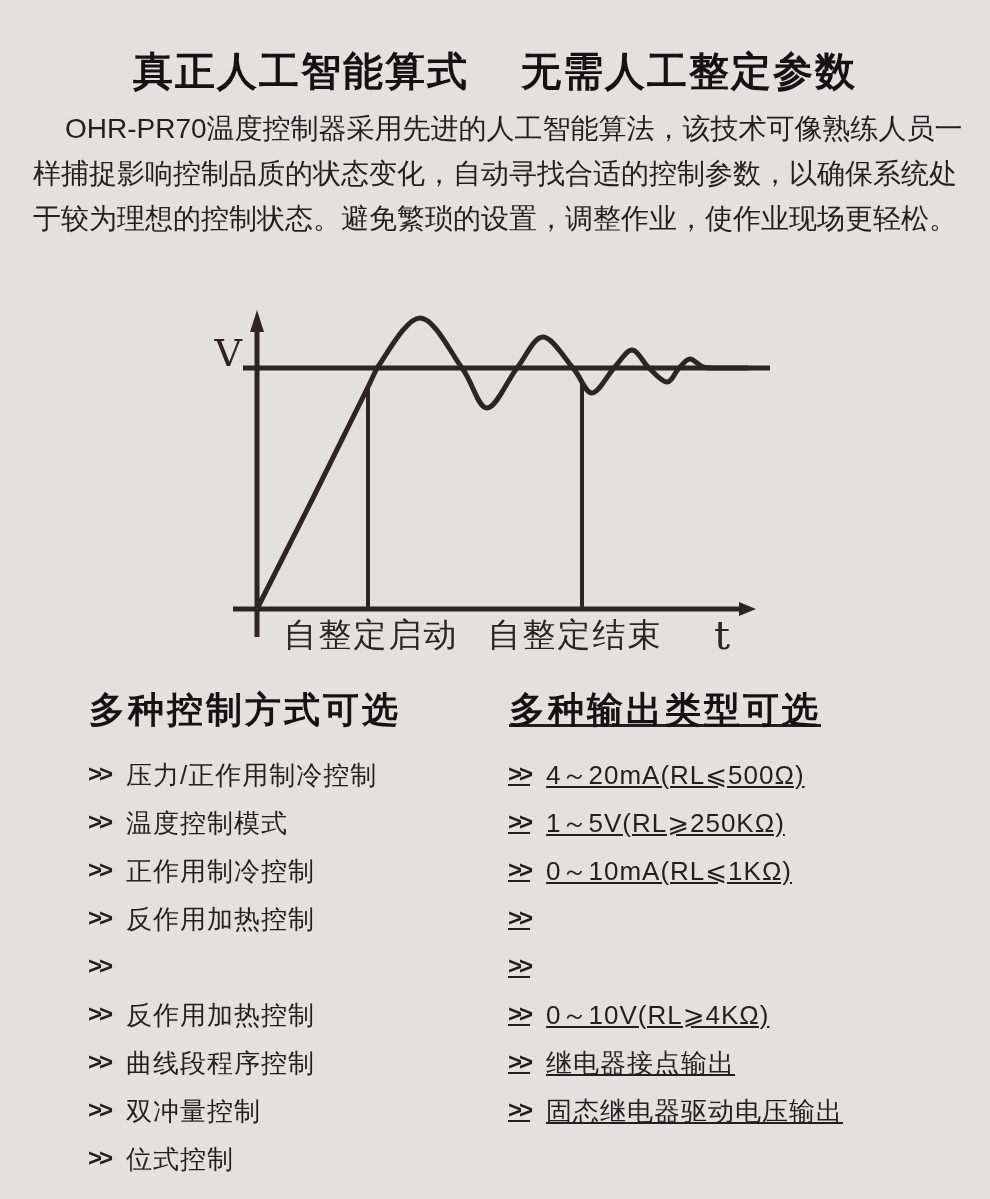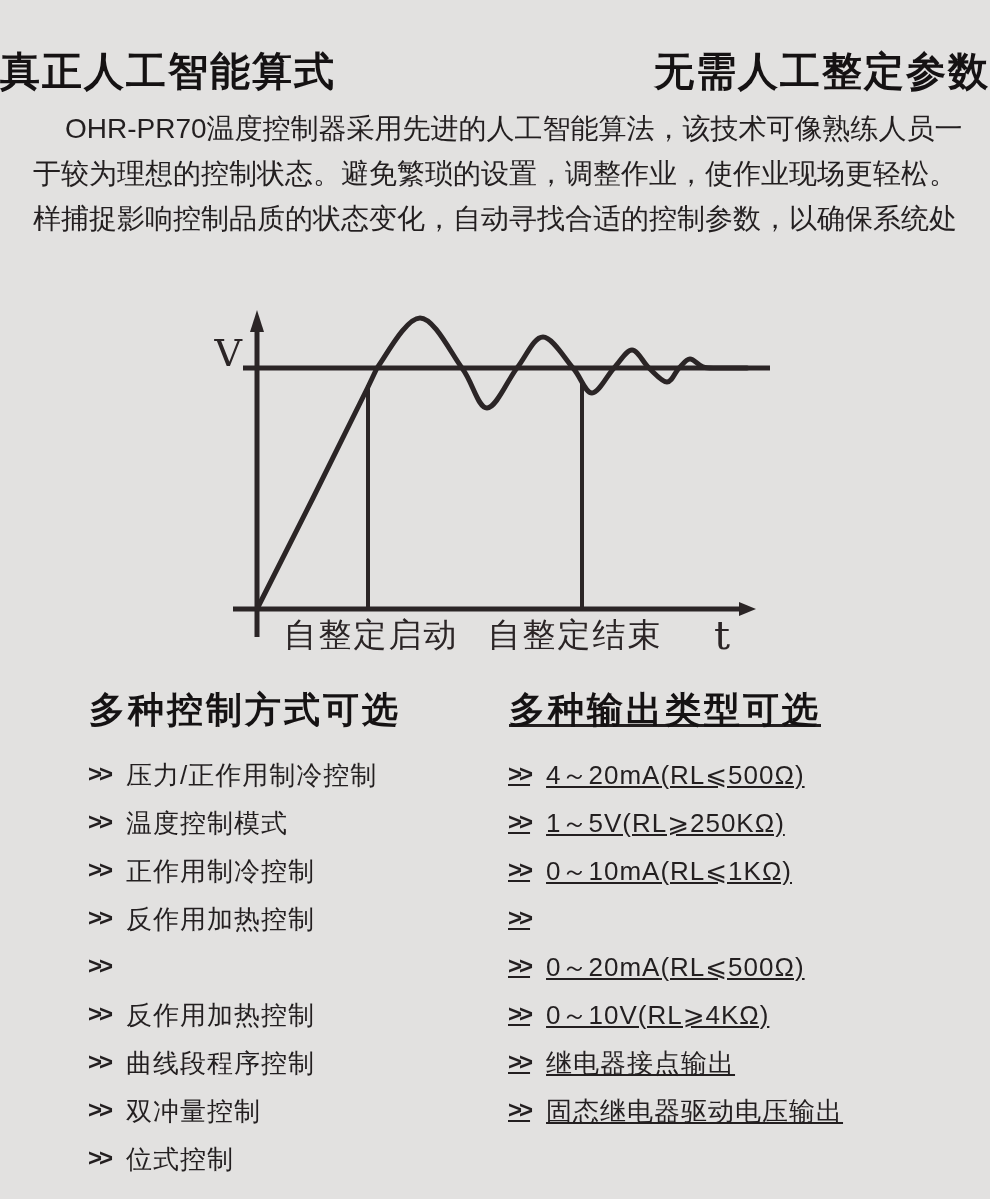--- a/index.html
+++ b/index.html
@@ -7,21 +7,21 @@
     width:990px;height:1199px;
     background:#e2e1e0;
     font-family:"Liberation Sans",sans-serif;
     color:#231f20;
     position:relative;
     overflow:hidden;
   }
   .page-title{
     position:absolute;top:44px;left:0;right:0;
     margin:0;
-    display:flex;justify-content:space-between;gap:52px;
+    display:flex;justify-content:center;gap:52px;
     font-size:40px;font-weight:800;letter-spacing:2px;
     color:#151213;
   }
   .intro{
     position:absolute;top:106px;left:33px;width:932px;
     font-size:28px;line-height:45px;font-weight:500;
     color:#231f20;
   }
   .intro .line{white-space:nowrap;}
   .intro .line.indent{text-indent:32px;}
@@ -53,22 +53,22 @@
 </head>
 <body>
 
 <h1 class="page-title">
   <span>真正人工智能算式</span>
   <span>无需人工整定参数</span>
 </h1>
 
 <div class="intro">
   <div class="line indent">OHR-PR70温度控制器采用先进的人工智能算法，该技术可像熟练人员一</div>
+  <div class="line">样捕捉影响控制品质的状态变化，自动寻找合适的控制参数，以确保系统处</div>
   <div class="line">于较为理想的控制状态。避免繁琐的设置，调整作业，使作业现场更轻松。</div>
-  <div class="line">样捕捉影响控制品质的状态变化，自动寻找合适的控制参数，以确保系统处</div>
 </div>
 
 <div class="chart-wrap">
     <svg viewBox="0 0 560 362">
       <line x1="47" y1="30" x2="47" y2="339" stroke="#2b2526" stroke-width="5"></line>
       <polygon points="40,34 54,34 47,12" fill="#2b2526"></polygon>
       <line x1="23" y1="311" x2="531" y2="311" stroke="#2b2526" stroke-width="5"></line>
       <polygon points="529,304 529,318 546,311" fill="#2b2526"></polygon>
       <line x1="33" y1="70" x2="560" y2="70" stroke="#2b2526" stroke-width="5"></line>
       <line x1="158" y1="87" x2="158" y2="311" stroke="#2b2526" stroke-width="4"></line>
@@ -135,21 +135,20 @@
         </li>
         <li>
           <span class="marker">&gt;&gt;</span>
           <span class="item-text">0～10mA(RL⩽1KΩ)</span>
         </li>
         <li>
           <span class="marker">&gt;&gt;</span>
         </li>
         <li>
           <span class="marker">&gt;&gt;</span>
-          <span class="item-text">0～20mA(RL⩽500Ω)</span>
         </li>
         <li>
           <span class="marker">&gt;&gt;</span>
           <span class="item-text">0～10V(RL⩾4KΩ)</span>
         </li>
         <li>
           <span class="marker">&gt;&gt;</span>
           <span class="item-text">继电器接点输出</span>
         </li>
         <li>

